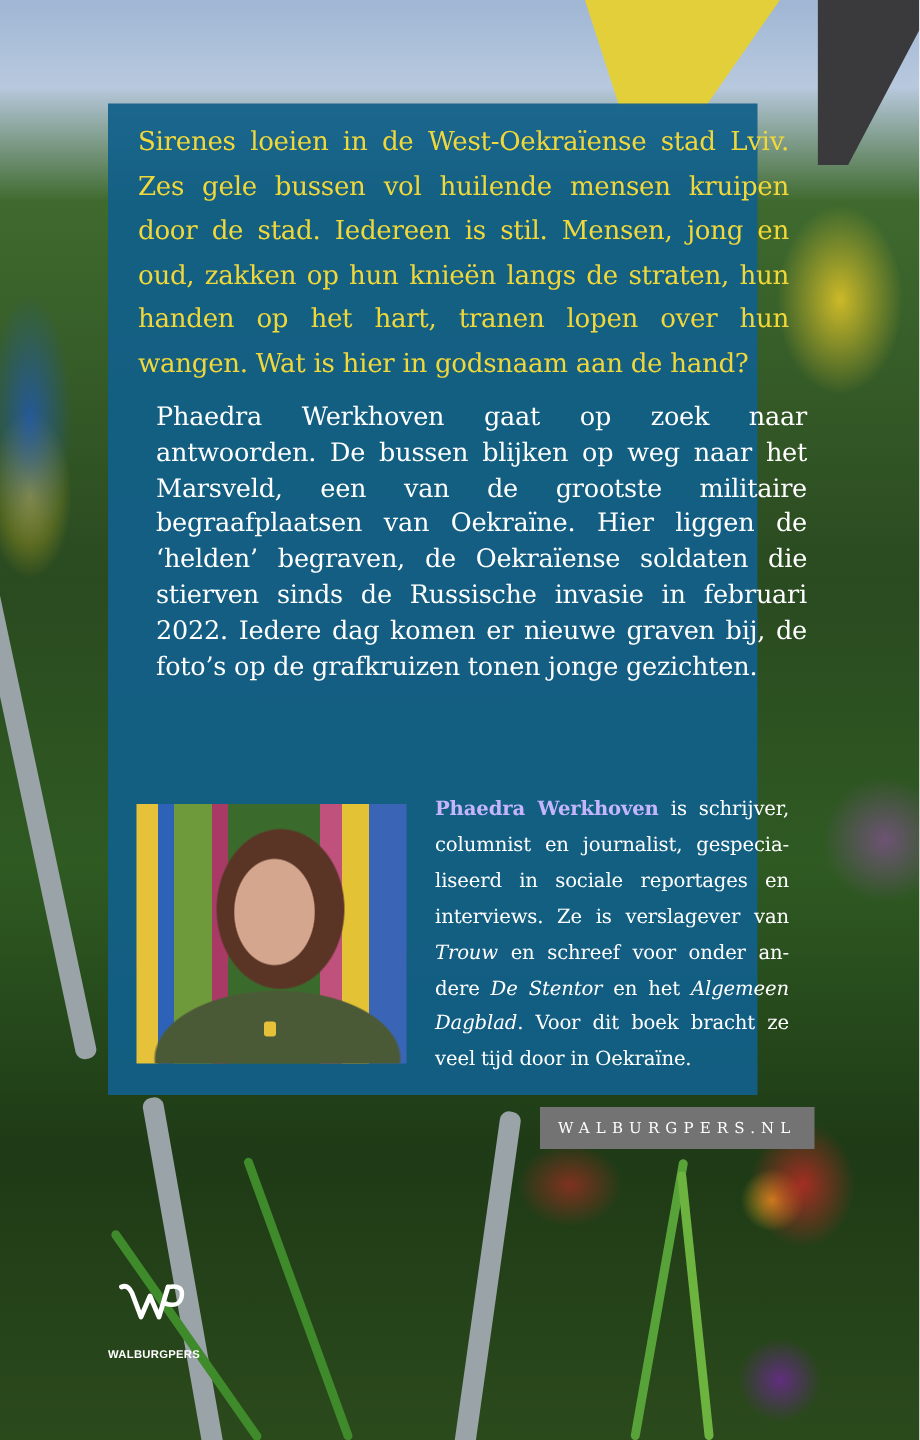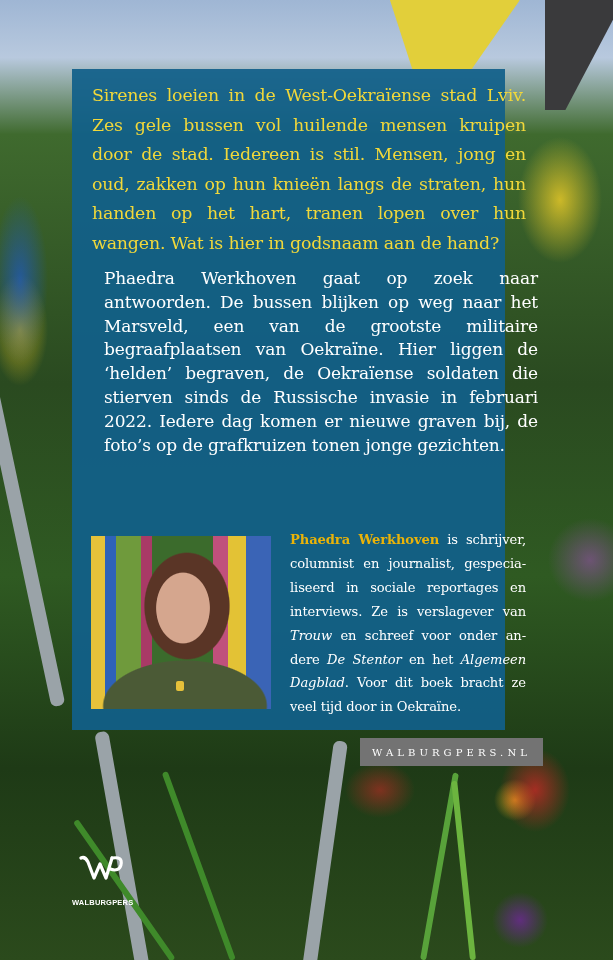--- a/index.html
+++ b/index.html
@@ -63,21 +63,21 @@
     }
     .photo .pin {
       position: absolute; left: 85px; top: 145px; width: 8px; height: 10px;
       background: #e5c13a; border-radius: 2px;
     }
     .bio {
       position: absolute; left: 218px; top: 459px; width: 236px;
       color: #ffffff; font-size: 13.1px; line-height: 23.9px;
       text-align: justify; letter-spacing: -0.1px;
     }
-    .bio .name { color: #eab308; font-weight: bold; }
+    .bio .name { color: #c4b5fd; font-weight: bold; }
     .bio i { font-style: italic; }
 
     .url-bar {
       position: absolute; left: 360px; top: 738px; width: 183px; height: 28px;
       background: #737373; color: #ffffff;
       font-family: "DejaVu Serif", serif; font-size: 10px; letter-spacing: 4.1px;
       display: flex; align-items: center; justify-content: center;
     }
 
     .logo {

